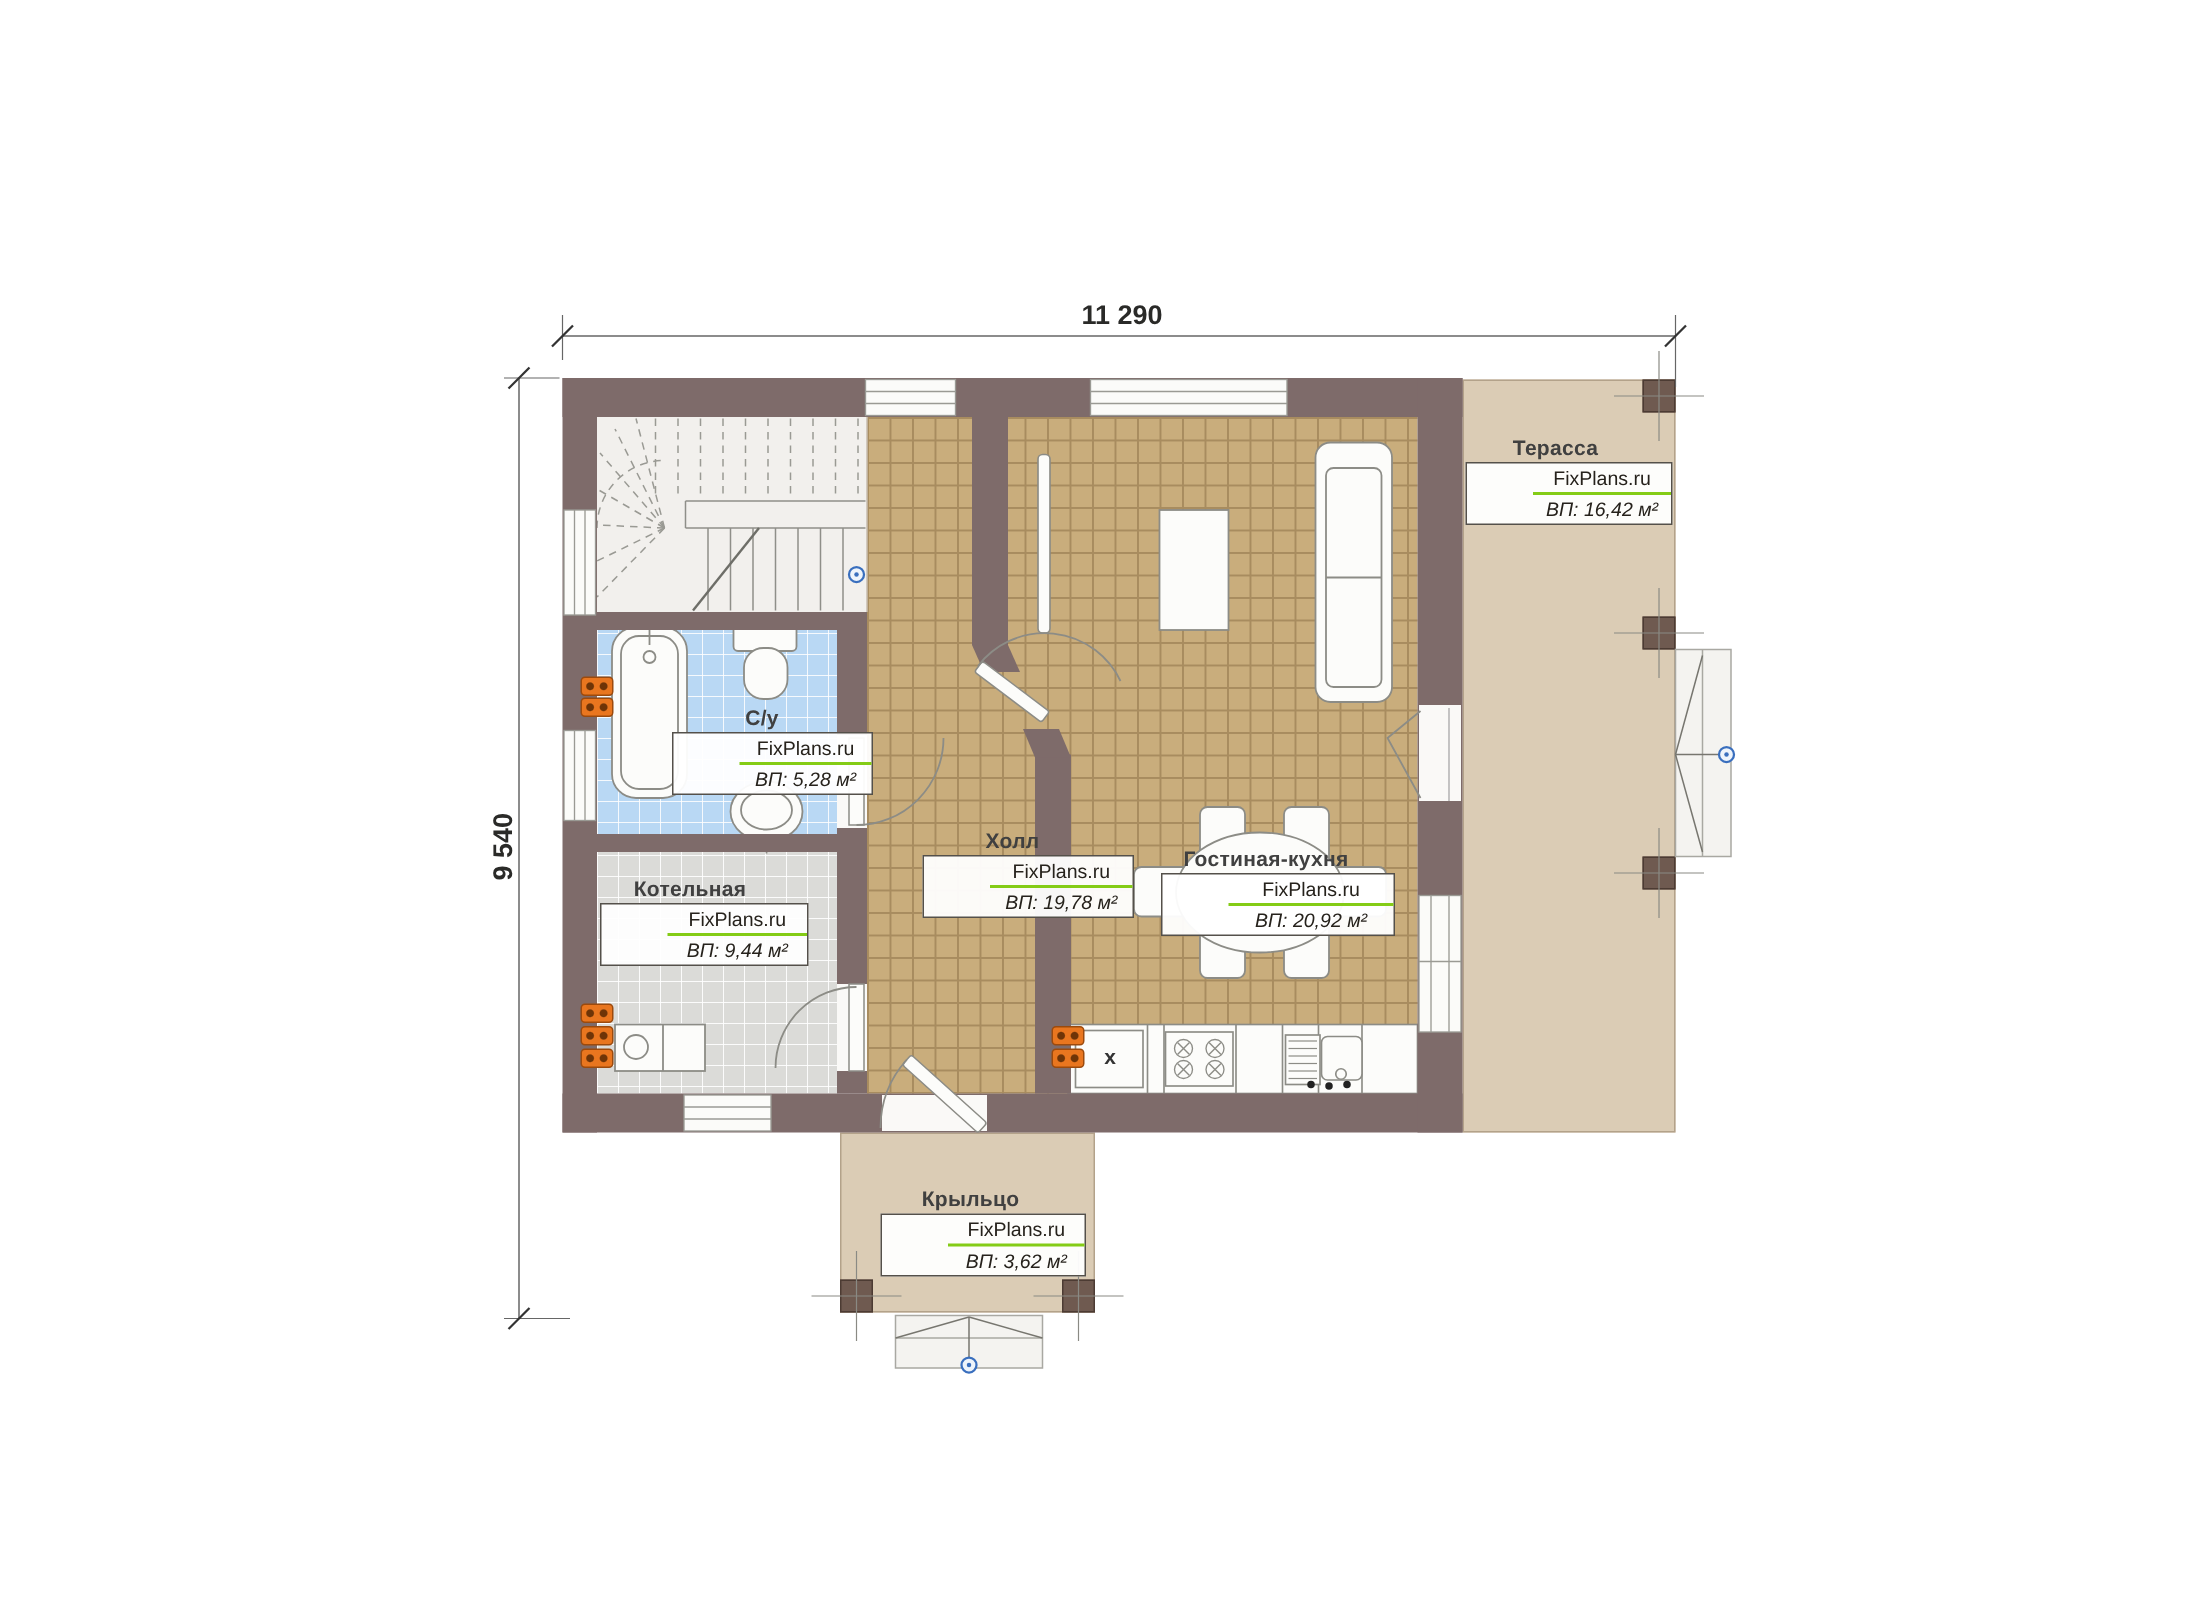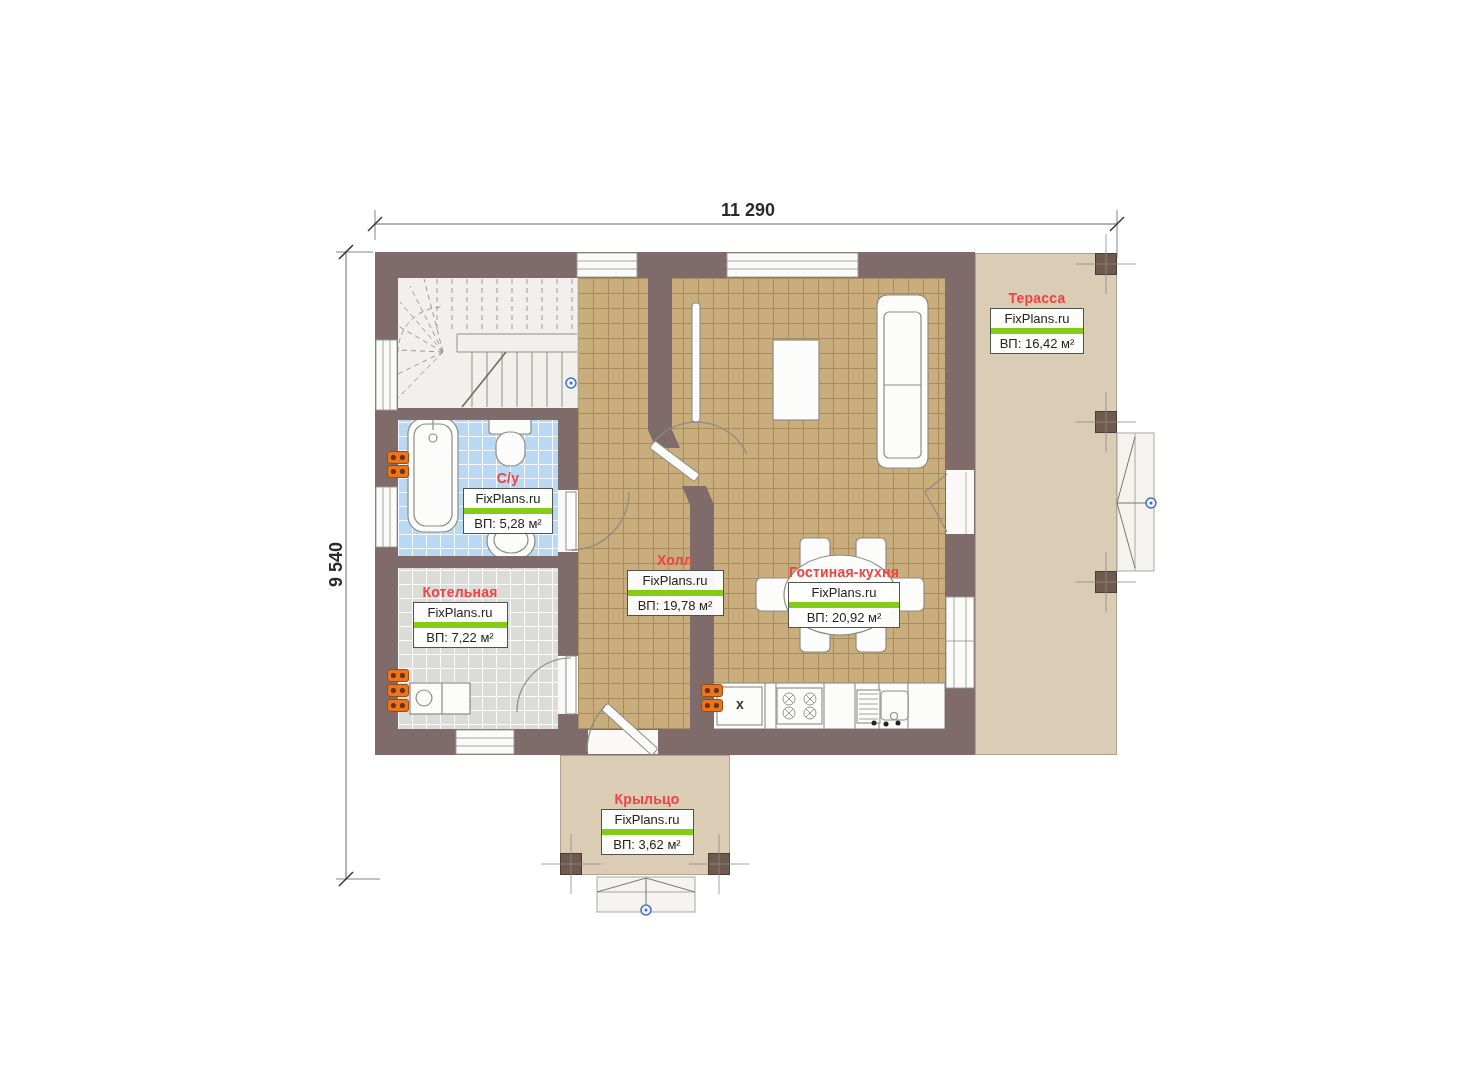--- a/index.html
+++ b/index.html
@@ -17,24 +17,24 @@
     background-image:linear-gradient(rgba(255,255,255,.9) 1px,transparent 1px),linear-gradient(90deg,rgba(255,255,255,.9) 1px,transparent 1px);
     background-size:14px 14px;}
   .stairs-bg{background:#f2f0ed;}
   .outdoor{background:#dbccb5;border:1px solid #b3a28a;box-sizing:border-box;}
   .pillar{position:absolute;width:22px;height:22px;background:#6f5a50;border:1px solid #4c3b33;box-sizing:border-box;}
   .radiator{position:absolute;width:22px;height:13px;background:
       radial-gradient(circle at 27% 50%, #6e3407 2.2px, transparent 3px),
       radial-gradient(circle at 72% 50%, #6e3407 2.2px, transparent 3px),#e9761f;
     border:1px solid #9c4a0d;border-radius:3px;box-sizing:border-box;}
   .room-label{position:absolute;text-align:center;z-index:40;}
-  .room-name{font-size:14px;font-weight:700;color:#ef4444;margin-bottom:2px;letter-spacing:.2px;}
-  .label-box{border:1px solid #54504a;background:rgba(255,255,255,.95);margin:0 auto;}
+  .room-name{font-size:14px;font-weight:700;color:#404040;margin-bottom:2px;letter-spacing:.2px;}
+  .label-box{border:1px solid #54504a;background:rgba(255,255,255,.95);margin:0 auto;padding-left:44px;}
   .label-box .cell{font-size:13px;color:#26221c;padding:2px 3px;white-space:nowrap;}
-  .label-box .cell + .cell{border-top:6px solid #84cc16;}
+  .label-box .cell + .cell{border-top:2px solid #84cc16;font-style:italic;}
   .dim-label{position:absolute;font-size:18px;font-weight:700;color:#2a2a28;z-index:45;}
   svg{position:absolute;left:0;top:0;}
   .cab-mark{position:absolute;font-size:14px;font-weight:700;color:#333;text-align:center;z-index:30;}
 </style>
 </head>
 <body>
 
 <div id="canvas">
 
   <div class="abs outdoor" style="left:975px;top:253px;width:142px;height:502px;"></div>
@@ -312,21 +312,21 @@
     <div class="label-box" style="width:88px;">
       <div class="cell">FixPlans.ru</div>
       <div class="cell">ВП: 5,28 м²</div>
     </div>
   </div>
 
   <div class="room-label" style="left:400px;top:584px;width:120px;">
     <div class="room-name">Котельная</div>
     <div class="label-box" style="width:93px;">
       <div class="cell">FixPlans.ru</div>
-      <div class="cell">ВП: 7,22 м²</div>
+      <div class="cell">ВП: 9,44 м²</div>
     </div>
   </div>
 
   <div class="room-label" style="left:579px;top:552px;width:120px;margin-left:36px;">
     <div class="room-name">Холл</div>
     <div class="label-box" style="width:95px;">
       <div class="cell">FixPlans.ru</div>
       <div class="cell">ВП: 19,78 м²</div>
     </div>
   </div>

